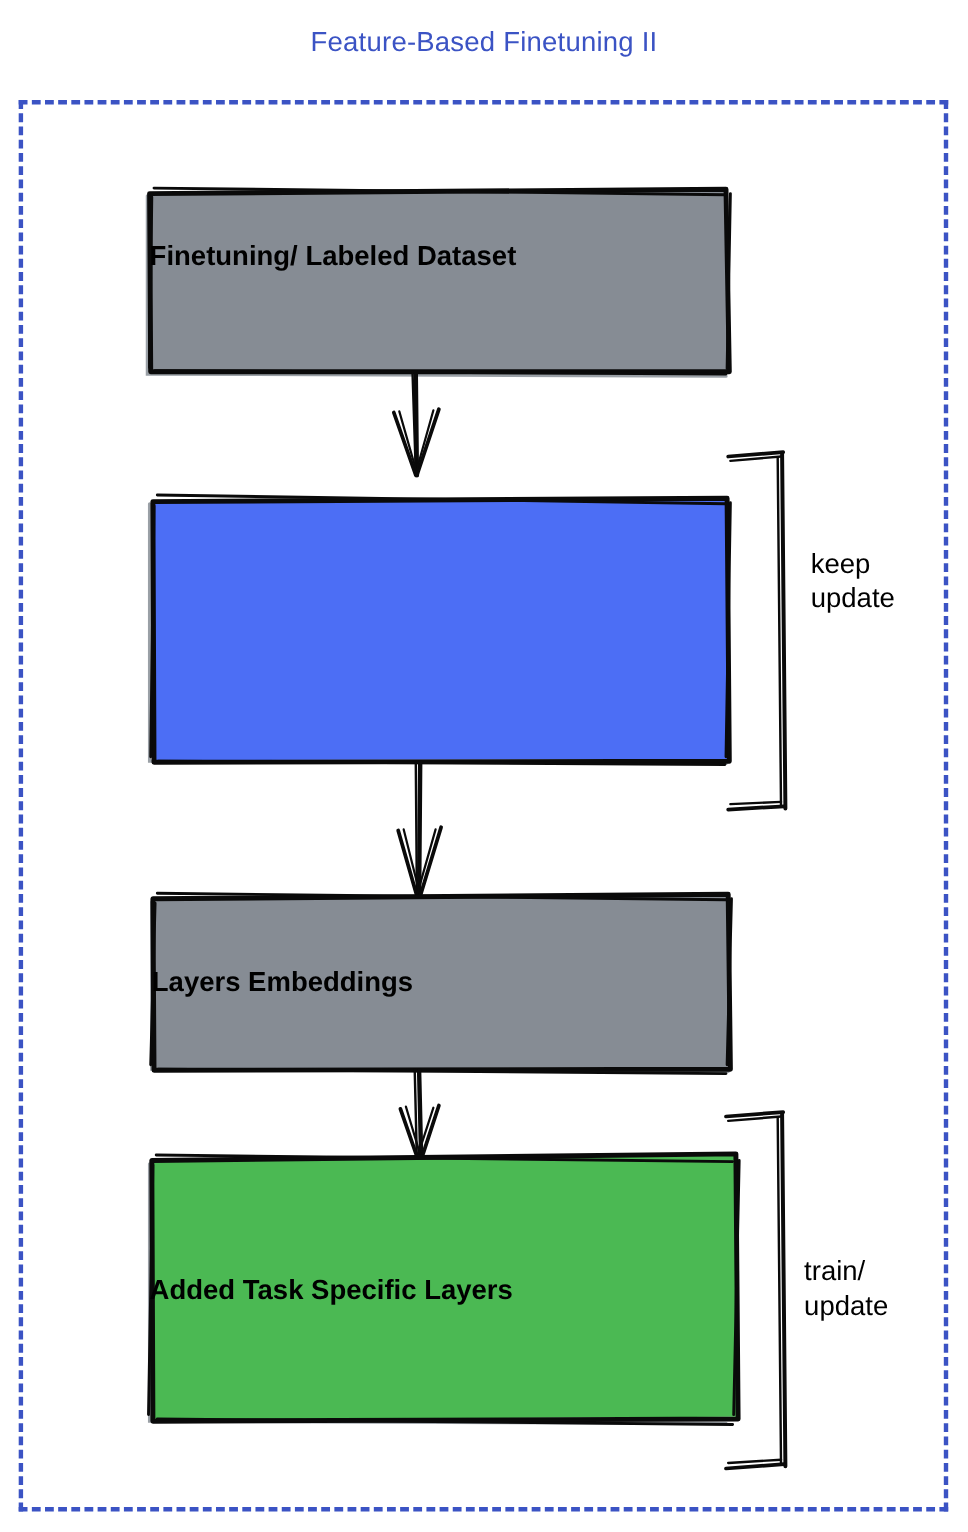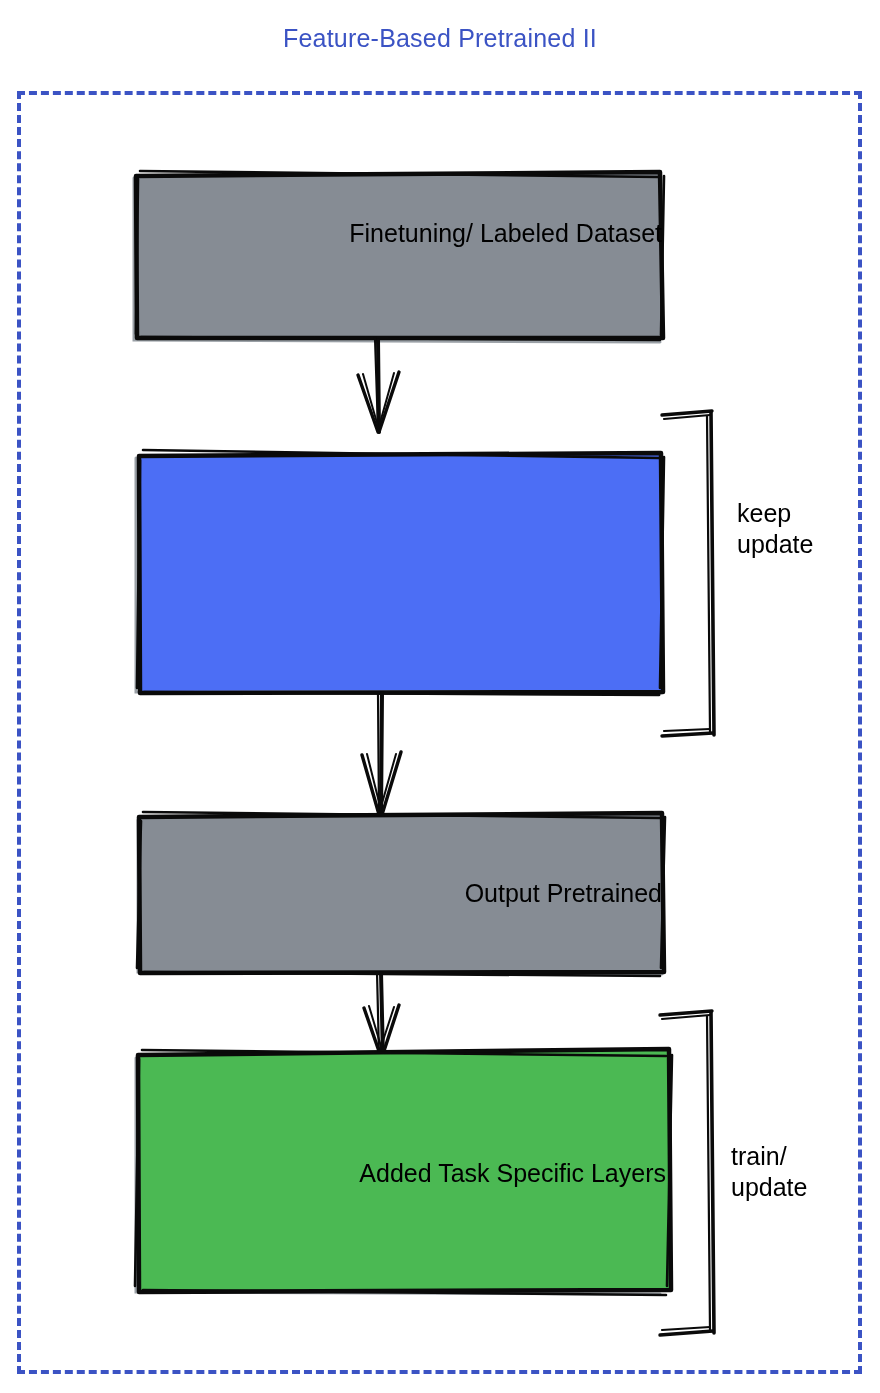--- a/index.html
+++ b/index.html
@@ -54,24 +54,24 @@
     left: 0;
     top: 0;
     width: 880px;
     height: 1393px;
     pointer-events: none;
   }
 
   
   .node-label {
     position: absolute;
-    text-align: right;
+    text-align: left;
     color: #000000;
     font-size: 25px;
-    font-weight: 400;
+    font-weight: 700;
     white-space: nowrap;
     line-height: 1.1;
   }
   .node-label.box1 { left: 136px; top: 220px; width: 526px; }
   .node-label.box2 { left: 138px; top: 560px; width: 524px; }
   .node-label.box3 { left: 138px; top: 880px; width: 524px; }
   .node-label.box4 { left: 136px; top: 1160px; width: 530px; }
 
   
   .side-note {
@@ -84,21 +84,21 @@
     text-align: left;
   }
   .side-note.frozen { left: 737px; top: 498px; }
   .side-note.update { left: 731px; top: 1093px; margin-top: 48px; }
 </style>
 </head>
 <body>
 
 <div id="diagram-root">
 
-  <div class="diagram-title">Feature-Based Pretrained II</div>
+  <div class="diagram-title">Feature-Based Finetuning II</div>
 
   <div class="dashed-frame"></div>
 
   <svg class="sketch-layer" viewBox="0 0 880 1393" xmlns="http://www.w3.org/2000/svg">
 
     <g>
 
       <path d="M134 178 L134 340 L660 342" fill="none" stroke="#9aa0a6" stroke-width="3" stroke-linecap="round"></path>
 
       <path d="M137 175 L661 173 L662 337 L138 339 Z" fill="#868c94"></path>
@@ -176,21 +176,21 @@
       <path d="M707 1016 L710 1330" fill="none" stroke="#0a0a0a" stroke-width="2.2" stroke-linecap="round"></path>
       <path d="M660 1335 L713 1331" fill="none" stroke="#0a0a0a" stroke-width="3.4" stroke-linecap="round"></path>
       <path d="M662 1330 L710 1327" fill="none" stroke="#0a0a0a" stroke-width="2.2" stroke-linecap="round"></path>
     </g>
 
   </svg>
 
   <div class="node-label box1">Finetuning/ Labeled Dataset</div>
 
 
-  <div class="node-label box3">Output Pretrained</div>
+  <div class="node-label box3">Layers Embeddings</div>
 
   <div class="node-label box4">Added Task Specific Layers</div>
 
   <div class="side-note frozen">keep
 update</div>
 
   <div class="side-note update">train/
 update</div>
 
 </div>

